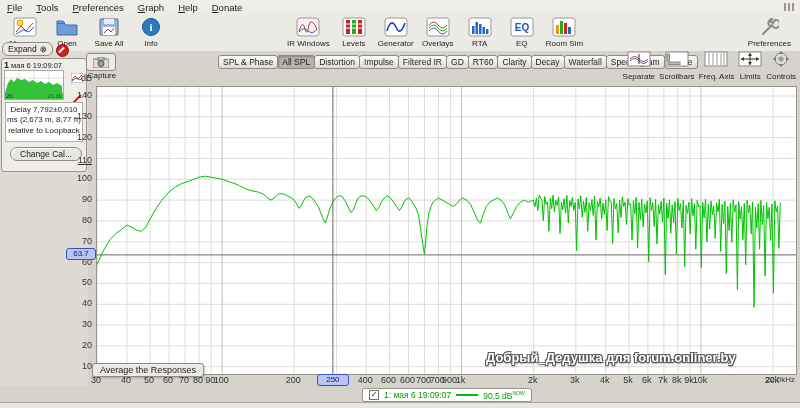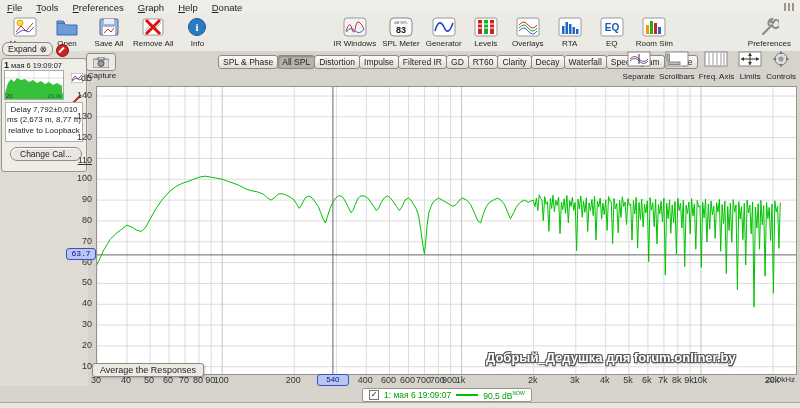--- a/index.html
+++ b/index.html
@@ -123,81 +123,60 @@
             <rect x="7" y="2" width="10" height="5" fill="#e8eef8"></rect>
             <rect x="6" y="10" width="12" height="8" fill="#fff"></rect>
             <polyline points="7,16 11,12 14,15 17,11" stroke="#c33" fill="none"></polyline>
           </svg>
         </span>
         <span class="lbl">Save All</span>
       </div>
       <div class="tb-btn">
         <span class="ic">
           <svg width="24" height="20">
-            <rect x="2" y="2" width="20" height="16" rx="2" fill="#fff" stroke="#999"></rect>
-            <polyline points="4,14 9,8 14,12 20,6" stroke="#9bb" fill="none"></polyline>
-            <line x1="5" y1="3" x2="19" y2="17" stroke="#d11" stroke-width="3"></line>
-            <line x1="19" y1="3" x2="5" y2="17" stroke="#d11" stroke-width="3"></line>
-          </svg>
-        </span>
-        <span class="lbl">Remove All</span>
-      </div>
-      <div class="tb-btn">
-        <span class="ic">
-          <svg width="24" height="20">
             <circle cx="12" cy="10" r="8.5" fill="#2b7ac2" stroke="#1a5a96"></circle>
             <text x="12" y="14" font-size="11" font-family="Liberation Serif,serif" font-weight="bold" fill="#fff" text-anchor="middle">i</text>
           </svg>
         </span>
         <span class="lbl">Info</span>
       </div>
     </div>
   <div id="tb-spacer1"></div>
   <div id="tb-right" style="display:flex;">
       <div class="tb-btn">
         <span class="ic">
           <svg width="24" height="20">
             <rect x="1" y="1" width="22" height="18" rx="3" fill="#f4f4f4" stroke="#999"></rect>
             <path d="M3 14 q4 -12 6 -2 q2 8 4 -4 q2 -8 8 4" stroke="#c33" fill="none"></path>
             <path d="M3 15 q5 -6 9 -1 q5 4 9 -2" stroke="#36c" fill="none"></path>
           </svg>
         </span>
         <span class="lbl">IR Windows</span>
-      </div>
-      <div class="tb-btn">
-        <span class="ic">
-          <svg width="24" height="20">
-            <rect x="1" y="1" width="22" height="18" rx="4" fill="#fbfbfb" stroke="#888"></rect>
-            <text x="12" y="7" font-size="4" fill="#555" text-anchor="middle" font-family="Liberation Sans,sans-serif">dB SPL</text>
-            <text x="12" y="16" font-size="9" font-weight="bold" fill="#111" text-anchor="middle" font-family="Liberation Sans,sans-serif">83</text>
-          </svg>
-        </span>
-        <span class="lbl">SPL Meter</span>
-      </div>
-      <div class="tb-btn">
-        <span class="ic">
-          <svg width="24" height="20">
-            <rect x="1" y="1" width="22" height="18" rx="3" fill="#fff" stroke="#999"></rect>
-            <path d="M3 14 q4 -14 9 -4 q4 10 9 -4" stroke="#24c" stroke-width="1.6" fill="none"></path>
-          </svg>
-        </span>
-        <span class="lbl">Generator</span>
       </div>
       <div class="tb-btn">
         <span class="ic">
           <svg width="24" height="20">
             <rect x="1" y="1" width="22" height="18" rx="2" fill="#fff" stroke="#999"></rect>
             <rect x="4" y="3" width="4" height="14" fill="#c22"></rect>
             <rect x="10" y="3" width="4" height="14" fill="#2a2"></rect>
             <rect x="16" y="3" width="4" height="14" fill="#c22"></rect>
             <line x1="4" y1="7" x2="20" y2="7" stroke="#fff"></line>
             <line x1="4" y1="11" x2="20" y2="11" stroke="#fff"></line>
           </svg>
         </span>
         <span class="lbl">Levels</span>
+      </div>
+      <div class="tb-btn">
+        <span class="ic">
+          <svg width="24" height="20">
+            <rect x="1" y="1" width="22" height="18" rx="3" fill="#fff" stroke="#999"></rect>
+            <path d="M3 14 q4 -14 9 -4 q4 10 9 -4" stroke="#24c" stroke-width="1.6" fill="none"></path>
+          </svg>
+        </span>
+        <span class="lbl">Generator</span>
       </div>
       <div class="tb-btn">
         <span class="ic">
           <svg width="24" height="20">
             <rect x="1" y="1" width="22" height="18" rx="2" fill="#fdfdfd" stroke="#999"></rect>
             <path d="M3 8 q5 -6 9 0 q5 6 9 0" stroke="#c33" fill="none"></path>
             <path d="M3 11 q5 -6 9 0 q5 6 9 0" stroke="#2a2" fill="none"></path>
             <path d="M3 14 q5 -6 9 0 q5 6 9 0" stroke="#36c" fill="none"></path>
           </svg>
         </span>
@@ -466,22 +445,22 @@
       <div class="xlab" style="left: 469.8px; top: 324px;">3k</div>
       <div class="xlab" style="left: 499.71px; top: 324px;">4k</div>
       <div class="xlab" style="left: 522.911px; top: 324px;">5k</div>
       <div class="xlab" style="left: 541.867px; top: 324px;">6k</div>
       <div class="xlab" style="left: 557.894px; top: 324px;">7k</div>
       <div class="xlab" style="left: 571.777px; top: 324px;">8k</div>
       <div class="xlab" style="left: 584.023px; top: 324px;">9k</div>
       <div class="xlab" style="left: 594.977px; top: 324px;">10k</div>
       <div class="xlab" style="left: 667.044px; top: 324px;">20k</div>
       <div class="xlab" style="left: 671px; top: 324px; width: 36px; text-align: right; font-size: 8px;">22,0kHz</div>
-      <div class="cursor-chip" style="left: -22px; top: 196.89px; width: 26px; background: rgb(185, 198, 242); border: 1px solid rgb(60, 80, 192); color: rgb(16, 16, 128); font-family: Liberation Mono, monospace;">63.7</div>
-      <div class="cursor-chip" style="left: 228.875px; top: 323px; width: 28px; background: rgb(185, 198, 242); border: 1px solid rgb(60, 80, 192); color: rgb(16, 16, 128);">540</div>
+      <div class="cursor-chip" style="left: -22px; top: 196.89px; width: 26px; background: rgb(185, 198, 242); border: 1px solid rgb(60, 80, 192); color: rgb(16, 16, 128);">63.7</div>
+      <div class="cursor-chip" style="left: 228.875px; top: 323px; width: 28px; background: rgb(185, 198, 242); border: 1px solid rgb(60, 80, 192); color: rgb(16, 16, 128);">250</div>
     </div>
   <div id="avg-btn">Average the Responses</div>
 </div>
 
 <div id="legend-bar">
   <div id="legend-box">
     <span id="legend-check">✓</span>
     <span id="legend-name" style="color: rgb(0, 160, 0);">1: мая 6 19:09:07</span>
     <span id="legend-line" style="background: rgb(0, 195, 0);"></span>
     <span id="legend-val" style="color: rgb(0, 160, 0);"><span>90,5 dB</span><sup>NOW</sup></span>

